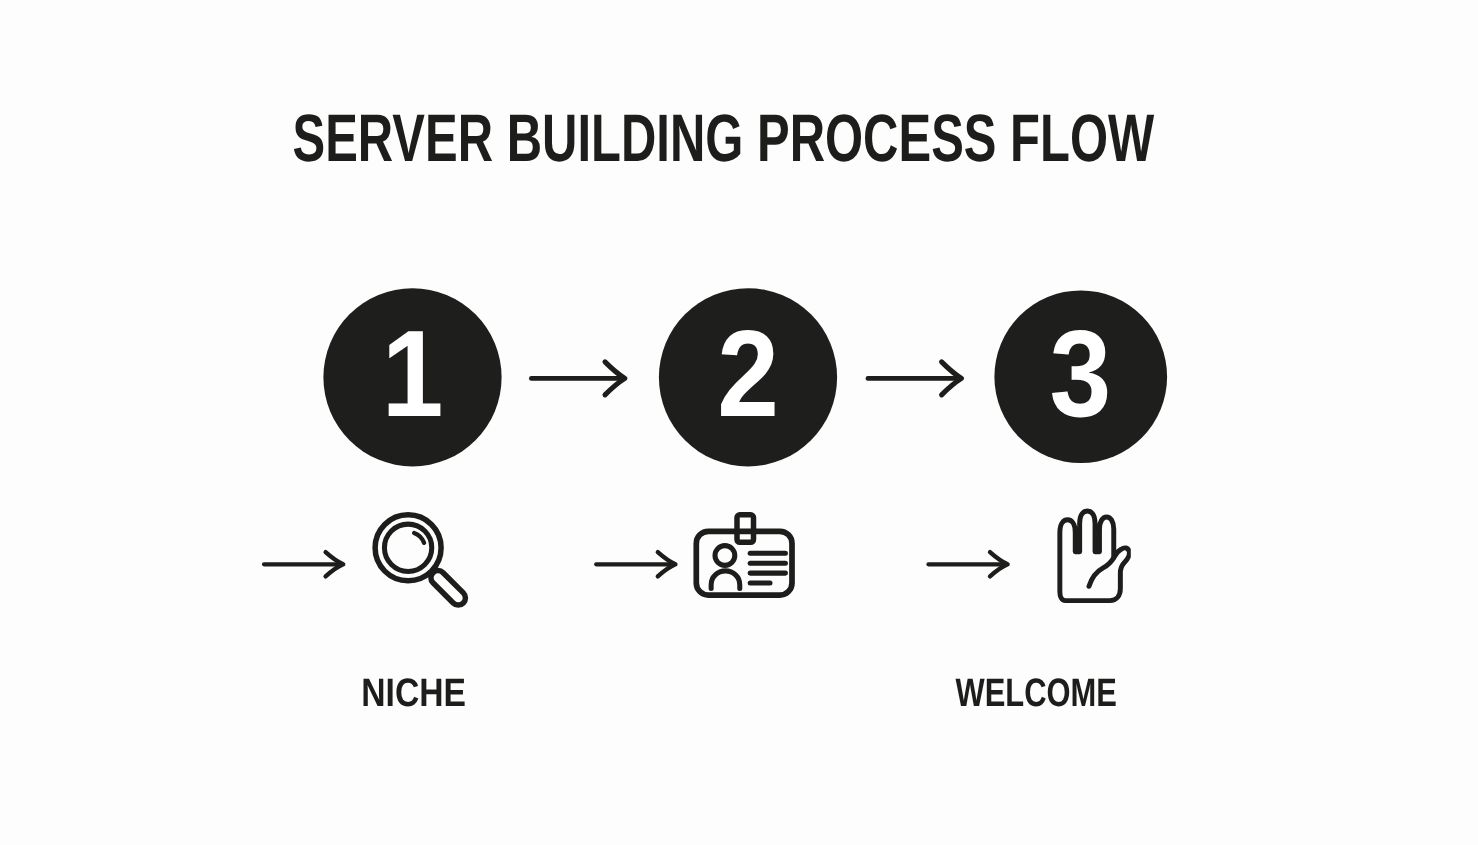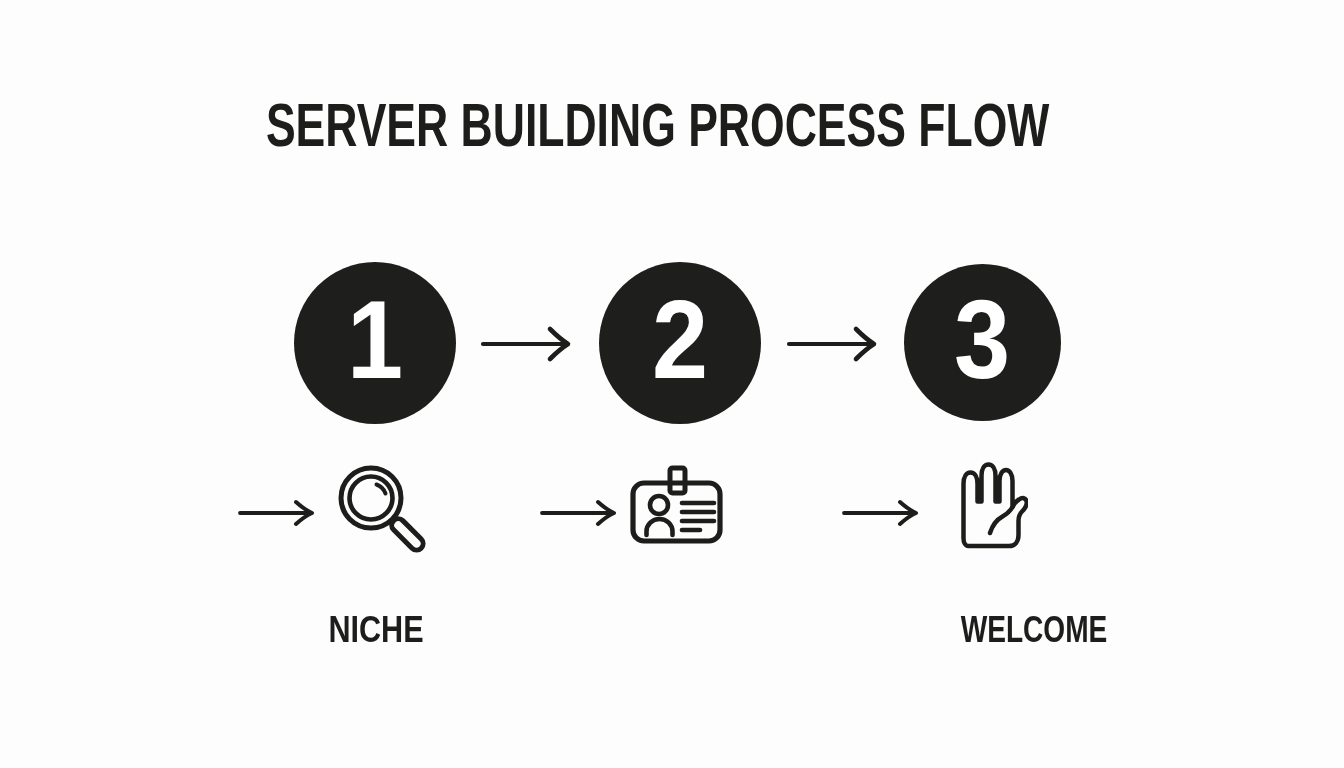--- a/index.html
+++ b/index.html
@@ -58,21 +58,21 @@
     position: absolute; top: 568px; width: 220px;
     text-align: center; white-space: nowrap; margin-top: 44px;
   }
   .step-label span {
     display: inline-block;
     font-size: 36px; font-weight: bold; color: #1d1d1b; line-height: 1;
     transform: scaleX(0.85); transform-origin: 50% 50%;
   }
   .step-label.l1 { left: 266px; }
   .step-label.l2 { left: 571px; }
-  .step-label.l3 { left: 924px; }
+  .step-label.l3 { left: 832px; }
   .step-label.l3 span { transform: scaleX(0.78); }
 </style>
 </head>
 <body>
 
 <div class="canvas">
 
   <div class="title-wrap">
     <span class="title-text">SERVER BUILDING PROCESS FLOW</span>
   </div>

